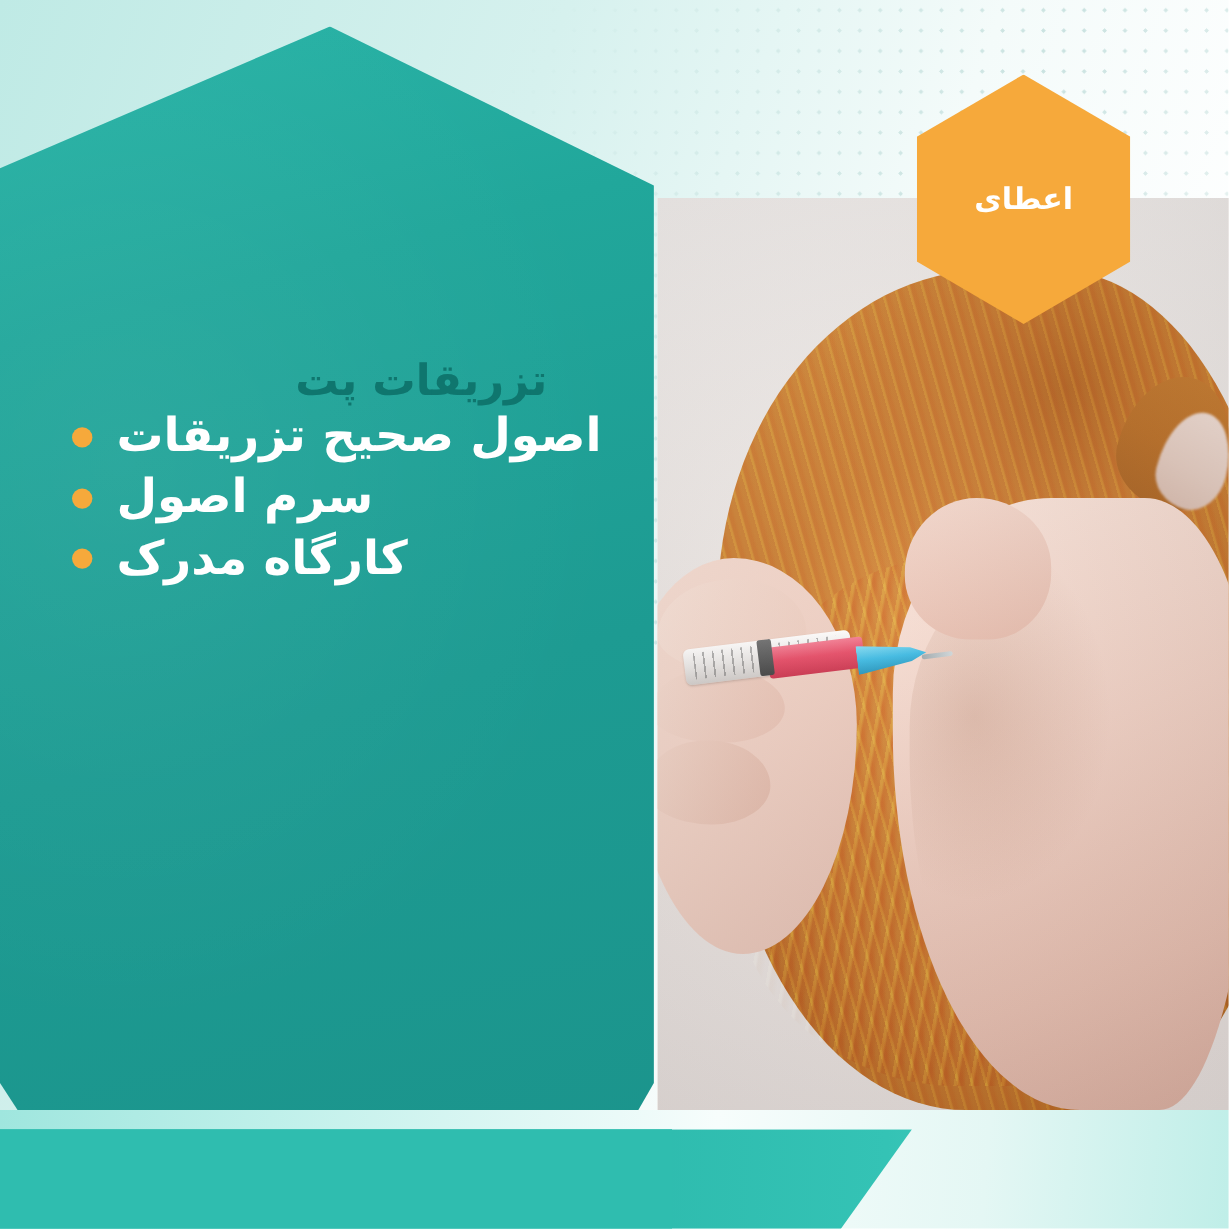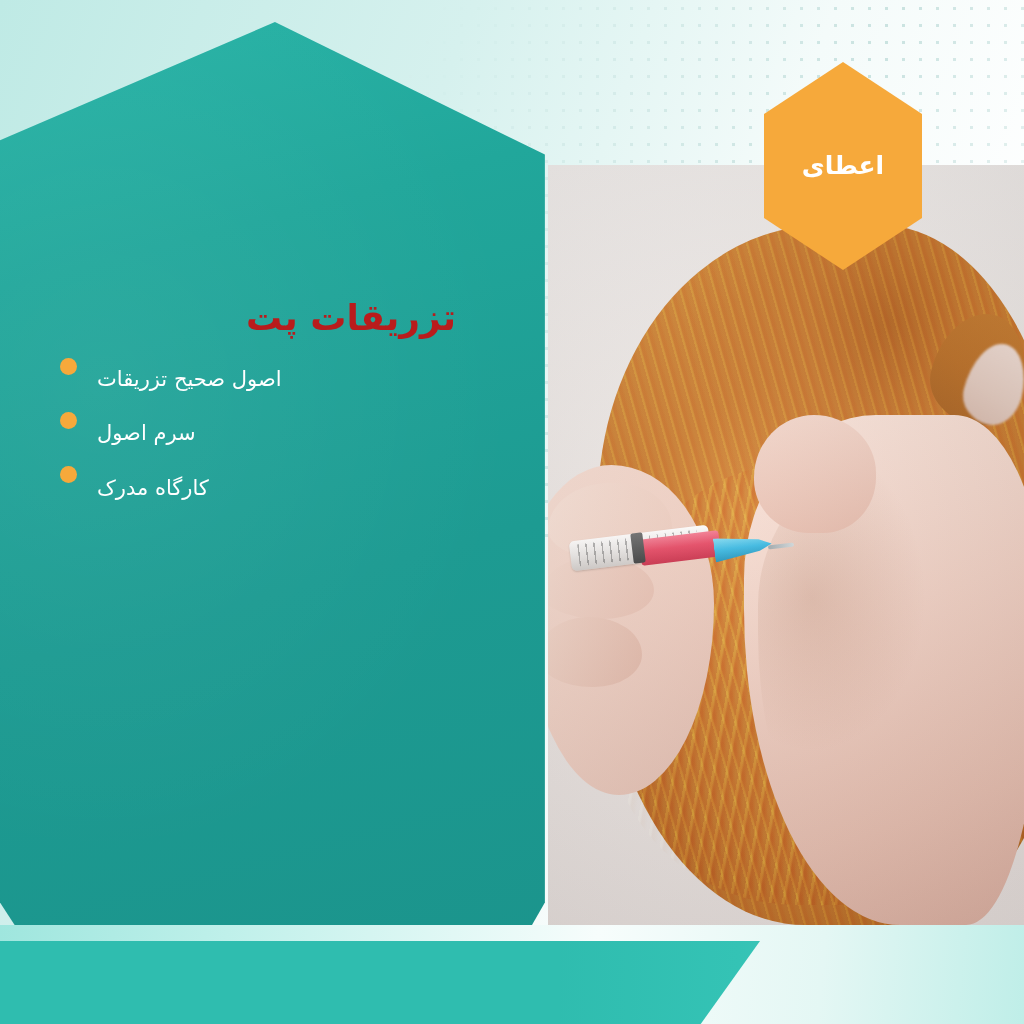--- a/index.html
+++ b/index.html
@@ -212,21 +212,21 @@
 
   
   .photo-grade {
     position:absolute; inset:0;
     background:radial-gradient(120% 90% at 40% 45%, rgba(255,255,255,.10), rgba(0,0,0,.10) 95%);
     pointer-events:none;
   }
 
   
   .hex {
-    position:absolute; left:764px; top:62px; width:158px; height:208px;
+    position:absolute; left:764px; top:62px; width:178px; height:208px;
     background:#f6a93b;
     clip-path:polygon(50% 0%, 100% 25%, 100% 75%, 50% 100%, 0% 75%, 0% 25%);
     display:flex; flex-direction:column;
     align-items:center; justify-content:center;
     gap:6px;
   }
   .hex-line {
     color:#ffffff;
     font-size:25px;
     font-weight:bold;
@@ -245,41 +245,40 @@
   .title {
     color:#ffffff;
     font-size:58px;
     font-weight:bold;
     line-height:1.15;
     padding-right:32px;
     letter-spacing:0px;
     text-shadow:0 1px 2px rgba(0,0,0,.08);
   }
   .subtitle {
-    color:#b91c1c;
+    color:#0f766e;
     font-size:36px;
     font-weight:bold;
     line-height:1.2;
     padding-right:64px;
     margin-top:86px;
   }
   .bullet-dot {
     width:17px; height:17px;
     border-radius:50%;
     background:#f6a93b;
     flex:0 0 auto;
     order:0;
   }
   .bullet-label {
     color:#ffffff;
-    font-size:21px;
-    font-weight:400;
+    font-size:39px;
+    font-weight:700;
     line-height:1.3;
     white-space:nowrap;
-    margin-top:27px;
   }
   .bullets-wrap {
     display:flex;
     flex-direction:column;
     align-items:flex-start;
     padding-right:0;
   }
   .brow {
     display:flex; align-items:center; gap:20px;
     width:460px;

